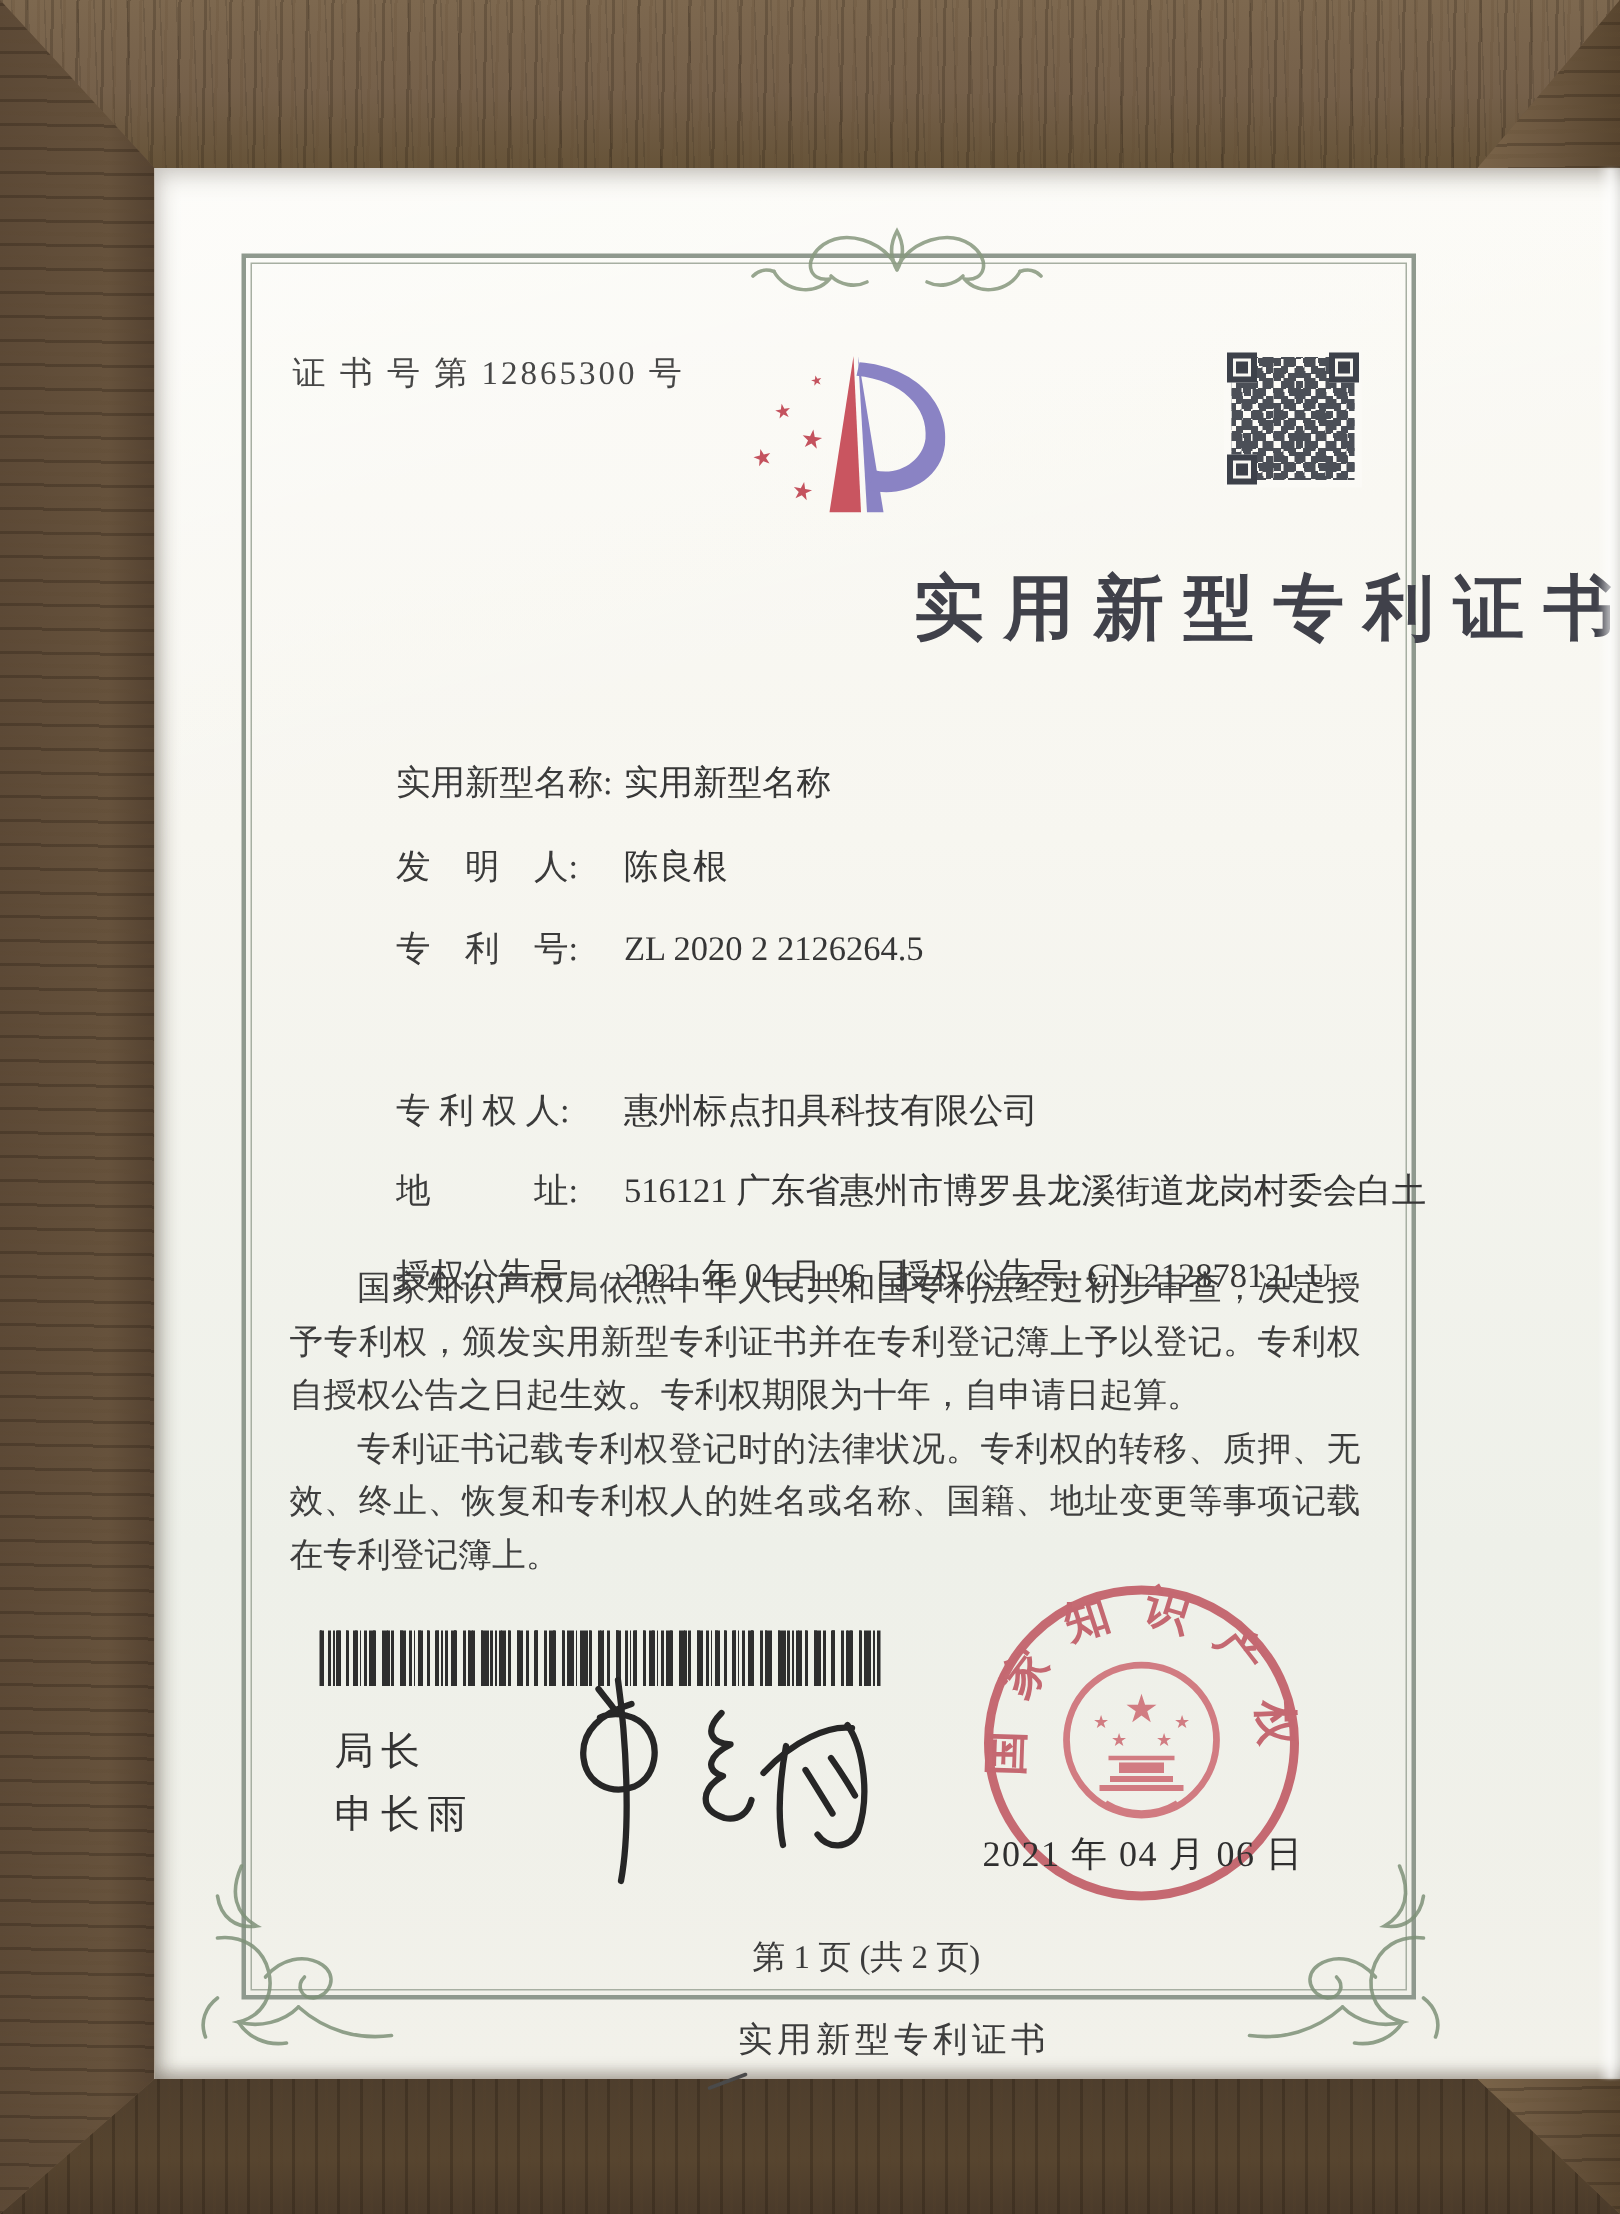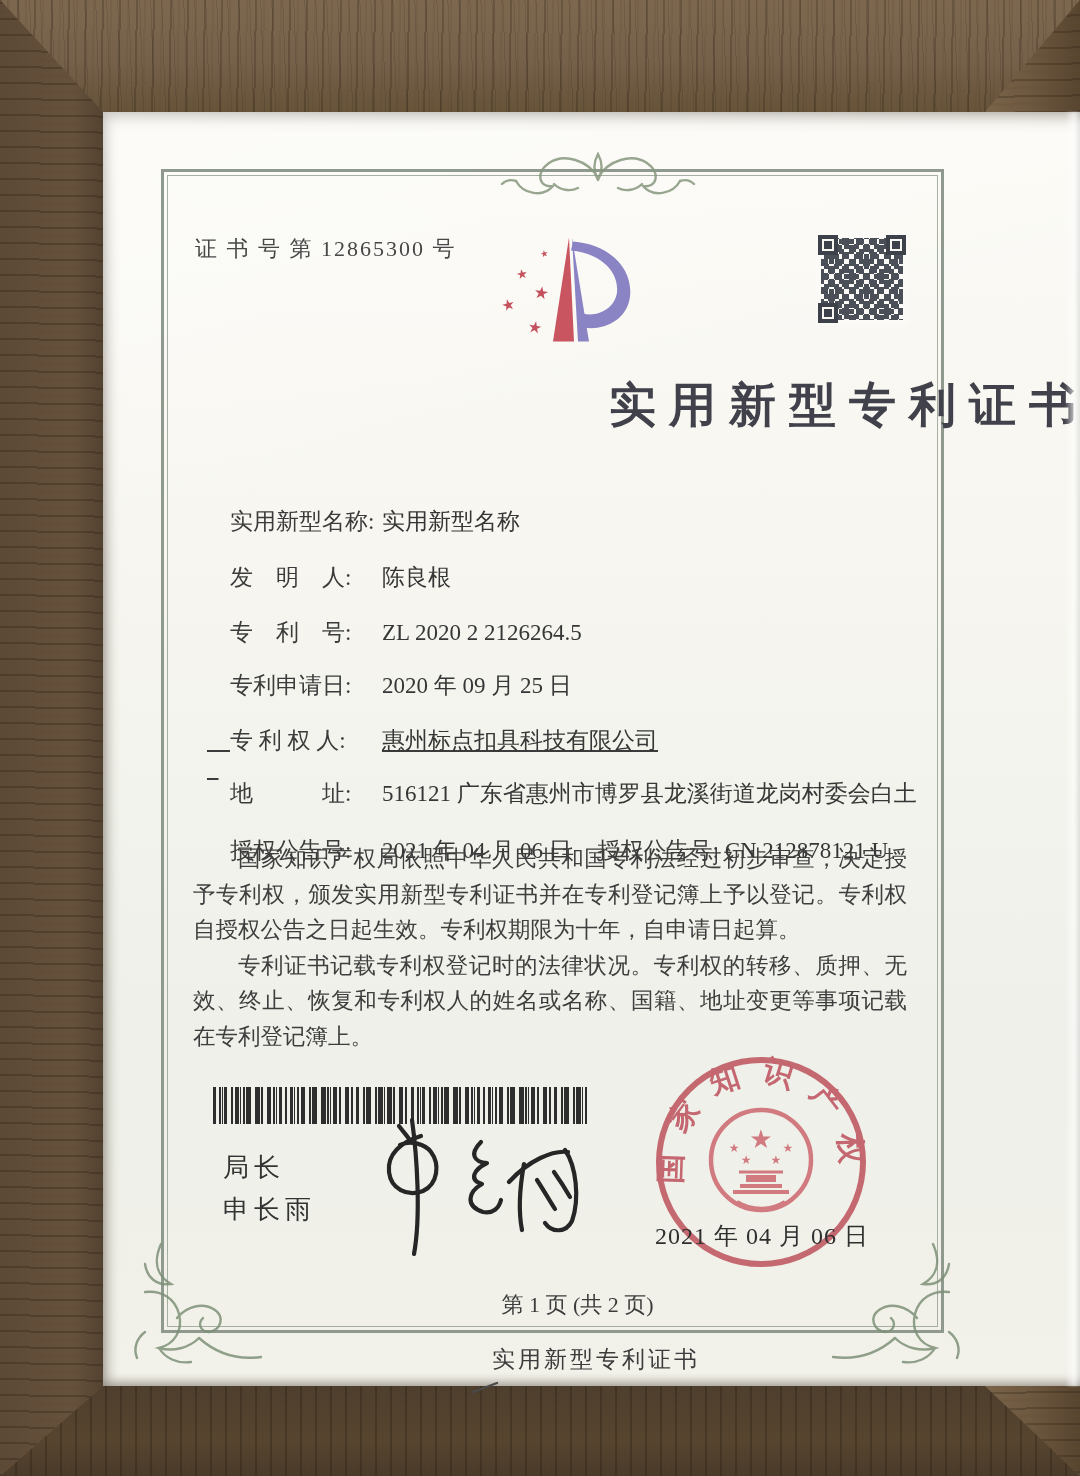--- a/index.html
+++ b/index.html
@@ -83,21 +83,21 @@
     opacity:.92;
   }
   .finder{position:absolute;width:20px;height:20px;border:4px solid #3d414a;background:#f8f7f2;box-sizing:border-box;}
   .finder::after{content:"";position:absolute;inset:2px;background:#3d414a;}
   .finder.tl{left:2px;top:2px;} .finder.tr{right:2px;top:2px;} .finder.bl{left:2px;bottom:2px;}
   .cert-title{
     position:absolute;left:0;right:0;top:262px;text-align:right;
     font-size:47px;font-weight:600;color:#40414a;letter-spacing:13px;
   }
   .field-row{position:absolute;left:104px;font-size:23px;color:#3b3b3b;white-space:pre;}
-  .field-row .flabel{display:inline-block;width:152px;white-space:pre;color:#3b3b3b;}
+  .field-row .flabel{display:inline-block;width:152px;white-space:pre;color:#3b3b3b;margin-left:34px;}
   .field-row .fvalue{color:#363636;}
   .grant-no-pair{position:absolute;left:356px;top:0;white-space:pre;}
   .grant-no-pair .flabel2{color:#3b3b3b;}
   .paragraphs{
     position:absolute;left:90px;top:729px;width:714px;
     font-size:22.5px;line-height:35.5px;color:#3e3e3e;text-align:justify;
   }
   .paragraphs p{margin:0;text-indent:2em;}
   .barcode{
     position:absolute;left:110px;top:975px;width:374px;height:37px;
@@ -198,24 +198,21 @@
 
   <div class="field-row" style="top:368px;">
     <span class="flabel">实用新型名称:</span><span class="fvalue">实用新型名称</span>
   </div>
   <div class="field-row" style="top:424px;">
     <span class="flabel">发　明　人:</span><span class="fvalue">陈良根</span>
   </div>
   <div class="field-row" style="top:479px;">
     <span class="flabel">专　利　号:</span><span class="fvalue">ZL 2020 2 2126264.5</span>
   </div>
-  <div class="field-row" style="top:532px;">
-    <span class="flabel">专利申请日:</span><span class="fvalue">2020 年 09 月 25 日</span>
-  </div>
-  <div class="field-row" style="top:587px;text-decoration:underline;">
+  <div class="field-row" style="top:587px;">
     <span class="flabel">专 利 权 人:</span><span class="fvalue">惠州标点扣具科技有限公司</span>
   </div>
   <div class="field-row" style="top:640px;">
     <span class="flabel">地　　　址:</span><span class="fvalue">516121 广东省惠州市博罗县龙溪街道龙岗村委会白土</span>
   </div>
   <div class="field-row" style="top:697px;">
     <span class="flabel">授权公告号:</span><span class="fvalue">2021 年 04 月 06 日</span>
     <span class="grant-no-pair">
       <span class="flabel2">授权公告号:</span> <span class="fvalue">CN 212878121 U</span>
     </span>

